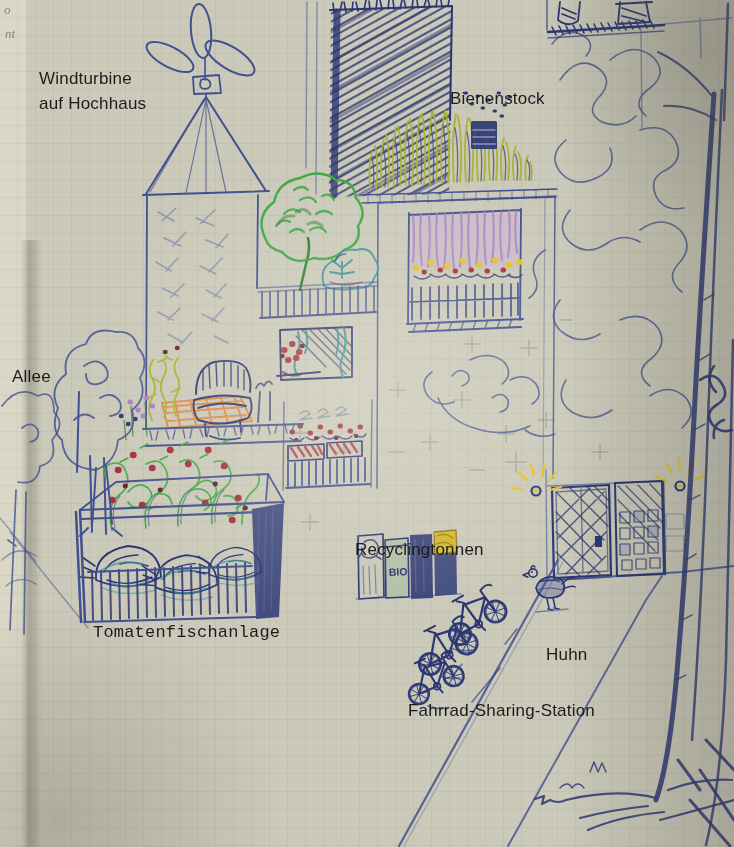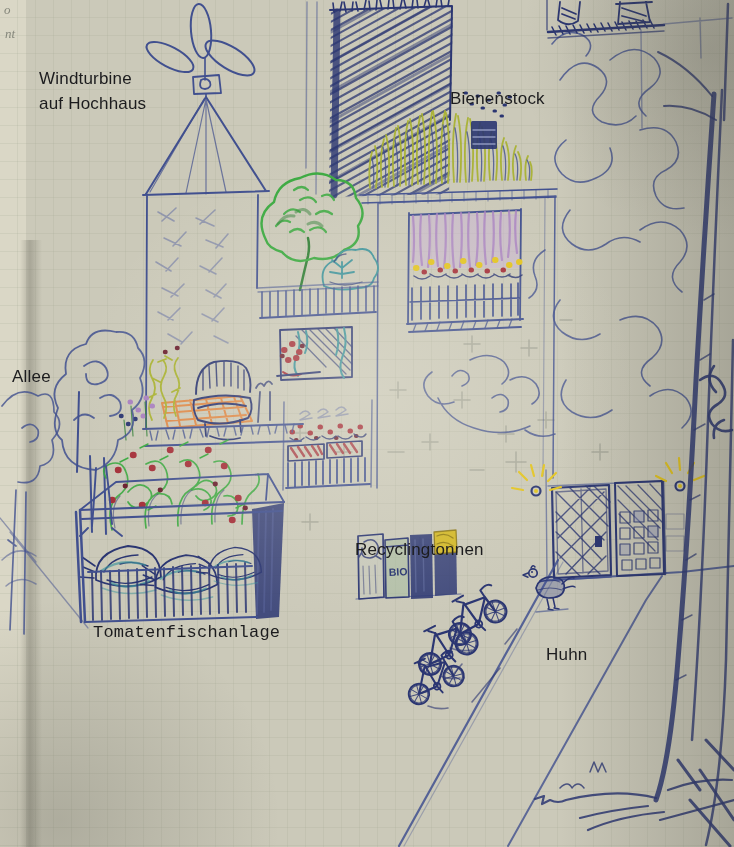--- a/index.html
+++ b/index.html
@@ -336,13 +336,14 @@
 
 <div class="anno" style="left:39px;top:34px;margin-top:32px;">
   <span>Windturbine</span>
   <span>auf Hochhaus</span>
 </div>
 <div class="anno" style="left:450px;top:62px;margin-top:24px;">Bienenstock</div>
 <div class="anno" style="left:12px;top:364px;">Allee</div>
 <div class="anno" style="left:355px;top:505px;margin-top:32px;">Recyclingtonnen</div>
 <div class="anno" style="left:93px;top:620px;font-family:Liberation Mono, monospace;">Tomatenfischanlage</div>
 <div class="anno" style="left:546px;top:642px;text-align:center;">Huhn</div>
+<div class="anno" style="left:408px;top:698px;">Fahrrad-Sharing-Station</div>
 </div>
 
 </body></html>

